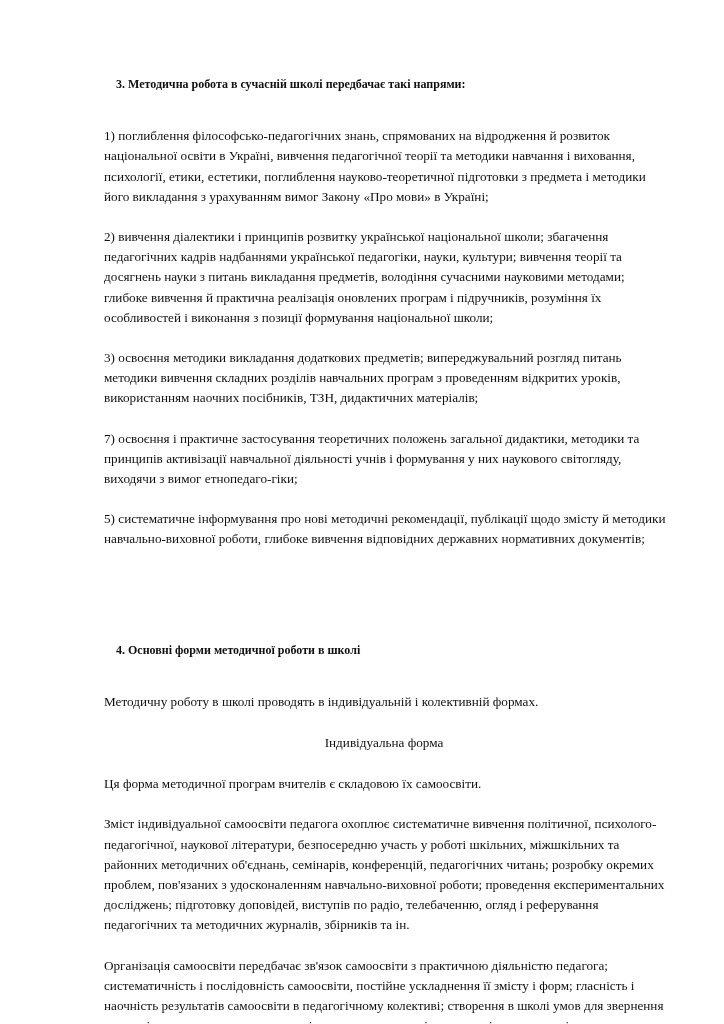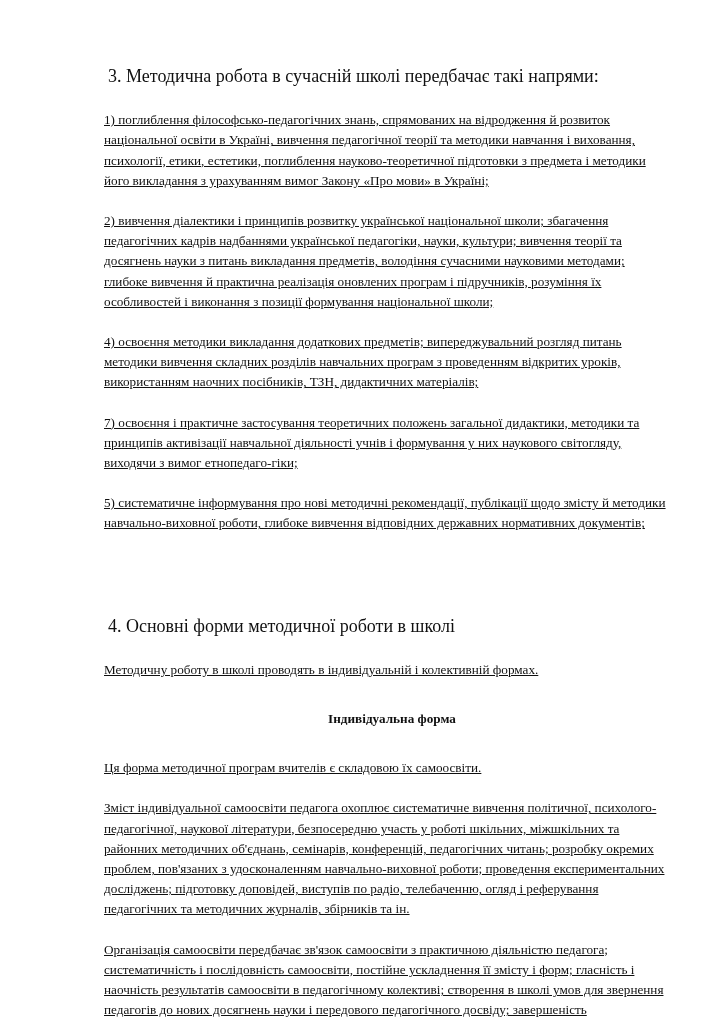--- a/index.html
+++ b/index.html
@@ -22,38 +22,37 @@
     top: 62px;
     width: 562px;
     font-family: "Liberation Serif", "DejaVu Serif", serif;
     font-size: 13.2px;
     line-height: 20.2px;
     color: #101010;
     text-align: left;
     -webkit-font-smoothing: antialiased;
   }
   .h-section {
-    font-weight: normal;
-    font-size: 18px;
+    font-weight: bold;
+    font-size: 12px;
     line-height: 20.2px;
-    margin: 4px;
+    margin: 12px;
   }
   .h-center {
-    font-weight: bold;
+    font-weight: normal;
     font-size: 13.2px;
     line-height: 20.2px;
-    margin: 8px;
+    margin: 0;
     text-align: center;
     width: 560px;
   }
   p.para {
     margin: 0;
     font-size: 13.2px;
     line-height: 20.2px;
-    text-decoration: underline;
   }
   .gap-sm { height: 20px; }
   .gap-md { height: 20px; }
   .gap-xl { height: 58px; }
   .gap-head { height: 21px; }
 </style>
 </head>
 <body>
 
 <div class="page">
@@ -64,21 +63,21 @@
     <div class="gap-md"></div>
 
     <p class="para">1) поглиблення філософсько-педагогічних знань, спрямованих на відродження й розвиток національної освіти в Україні, вивчення педагогічної теорії та методики навчання і виховання, психології, етики, естетики, поглиблення науково-теоретичної підготовки з предмета і методики його викладання з урахуванням вимог Закону «Про мови» в Україні;</p>
 
     <div class="gap-sm"></div>
 
     <p class="para">2) вивчення діалектики і принципів розвитку української національної школи; збагачення педагогічних кадрів надбаннями української педагогіки, науки, культури; вивчення теорії та досягнень науки з питань викладання предметів, володіння сучасними науковими методами; глибоке вивчення й практична реалізація оновлених програм і підручників, розуміння їх особливостей і виконання з позиції формування національної школи;</p>
 
     <div class="gap-sm"></div>
 
-    <p class="para">4) освоєння методики викладання додаткових предметів; випереджувальний розгляд питань методики вивчення складних розділів навчальних програм з проведенням відкритих уроків, використанням наочних посібників, ТЗН, дидактичних матеріалів;</p>
+    <p class="para">3) освоєння методики викладання додаткових предметів; випереджувальний розгляд питань методики вивчення складних розділів навчальних програм з проведенням відкритих уроків, використанням наочних посібників, ТЗН, дидактичних матеріалів;</p>
 
     <div class="gap-sm"></div>
 
     <p class="para">7) освоєння і практичне застосування теоретичних положень загальної дидактики, методики та принципів активізації навчальної діяльності учнів і формування у них наукового світогляду, виходячи з вимог етнопедаго-гіки;</p>
 
     <div class="gap-sm"></div>
 
     <p class="para">5) систематичне інформування про нові методичні рекомендації, публікації щодо змісту й методики навчально-виховної роботи, глибоке вивчення відповідних державних нормативних документів;</p>
 
     <div class="gap-sm"></div>

